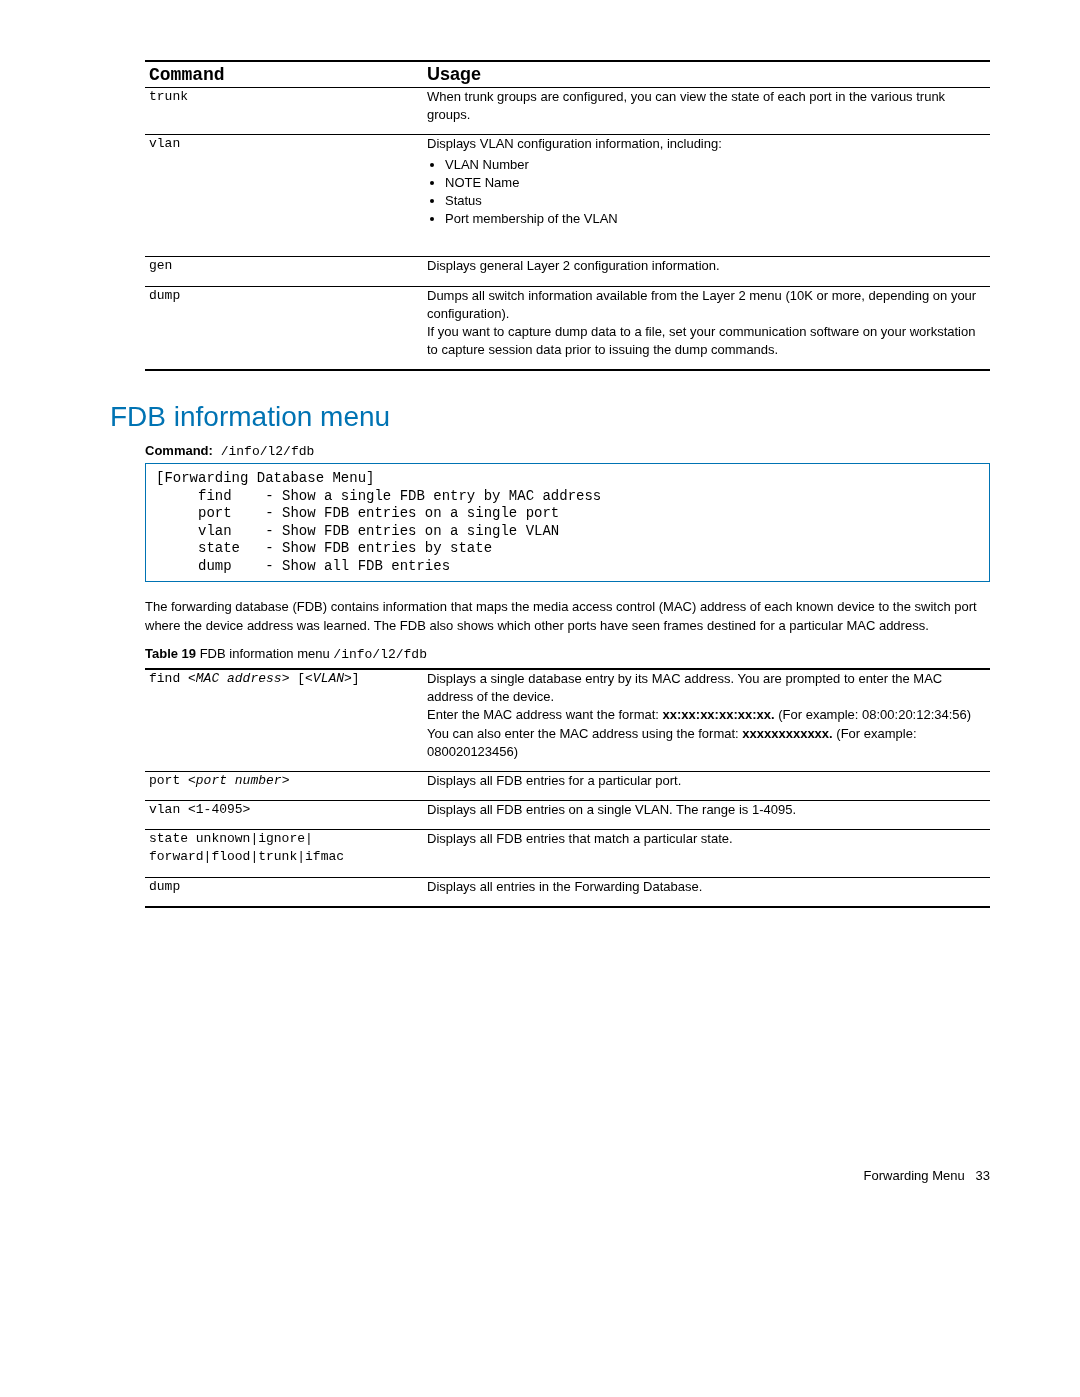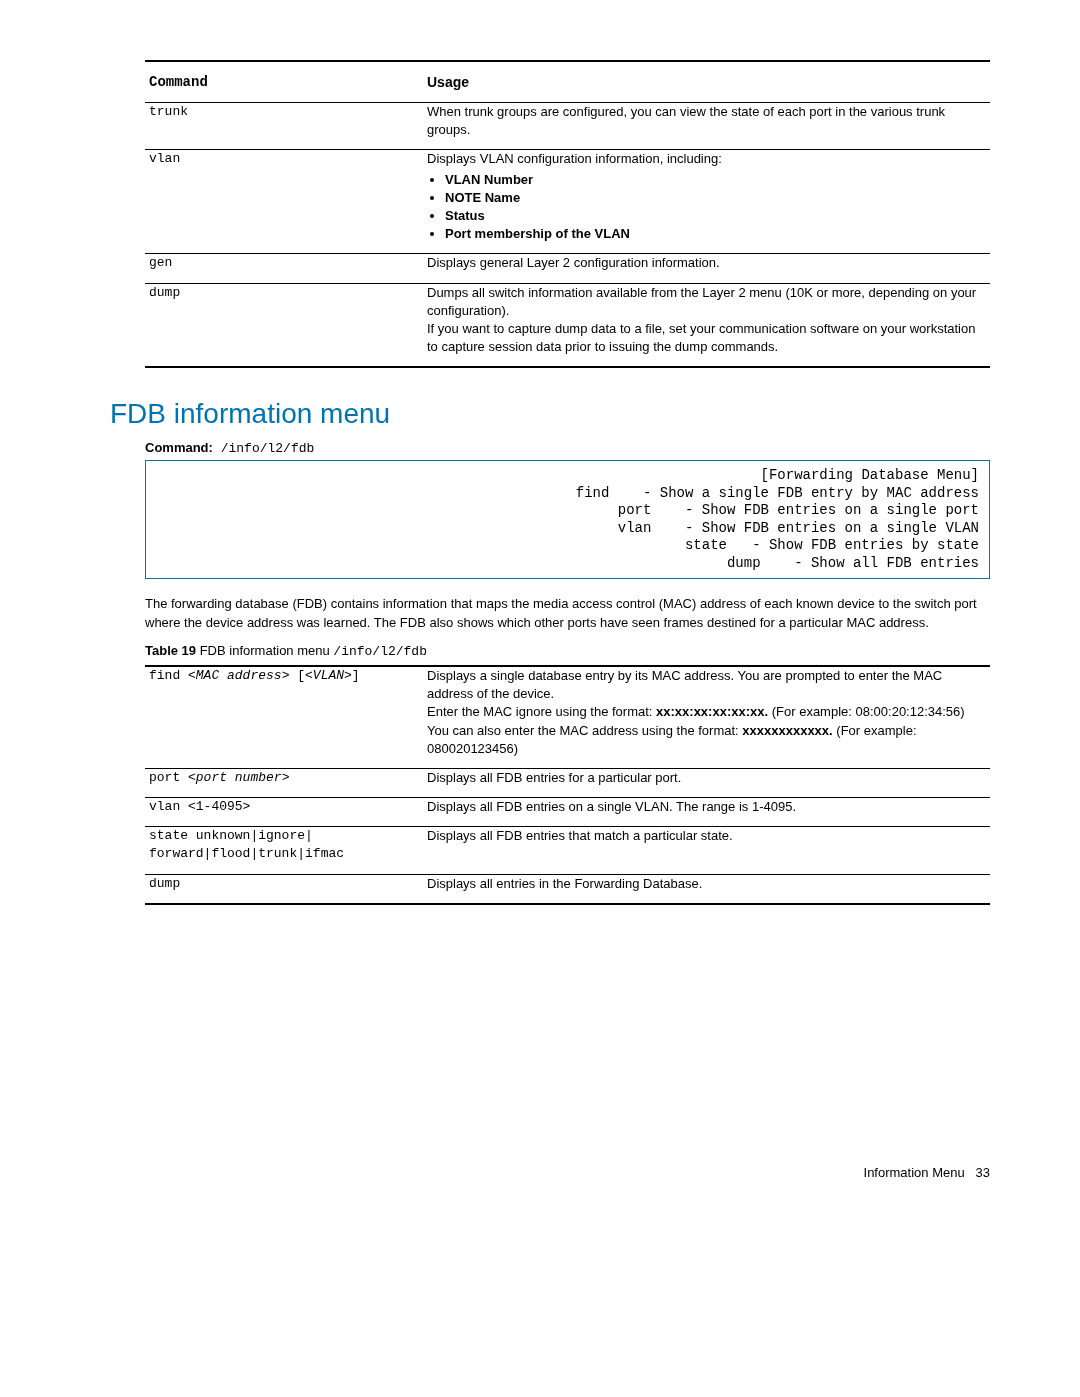--- a/index.html
+++ b/index.html
@@ -26,37 +26,37 @@
   table.cmd {
     width: 100%;
     border-collapse: collapse;
     margin-bottom: 28px;
     margin-left: 35px;
     width: calc(100% - 35px);
   }
   table.cmd th {
     text-align: left;
     font-weight: bold;
-    font-size: 14px;
+    font-size: 18px;
     border-top: 2.5px solid #000;
     border-bottom: 1.5px solid #000;
-    padding: 12px 4px;
+    padding: 2px 4px;
   }
   table.cmd td {
     vertical-align: top;
     border-bottom: 1px solid #000;
     padding: 0 4px 10px 4px;
     font-size: 13px;
     line-height: 1.4;
   }
   table.cmd tr:last-child td {
     border-bottom: 2.5px solid #000;
   }
   .col-cmd { width: 270px; font-family: "Courier New", monospace; }
-  .usage-list { margin: 2px 0 0 18px; padding: 0; font-weight: bold; }
+  .usage-list { margin: 2px 0 18px 18px; padding: 0; }
   .usage-list li { margin: 0; }
 
   h2.section {
     font-family: "Helvetica Neue", Arial, sans-serif;
     font-weight: normal;
     color: #0073b3;
     font-size: 28px;
     margin: 30px 0 10px 0;
   }
 
@@ -70,21 +70,20 @@
 
   pre.codebox {
     border: 1px solid #0073b3;
     margin: 0 0 16px 35px;
     padding: 6px 10px;
     font-family: "Courier New", monospace;
     font-size: 14px;
     white-space: pre;
     line-height: 1.25;
     overflow: hidden;
-    text-align: right;
   }
 
   p.body {
     margin: 0 0 10px 35px;
     line-height: 1.45;
   }
 
   .note-row {
     display: flex;
     align-items: flex-start;
@@ -182,21 +181,21 @@
   </div>
 
   <table class="cmd">
     <tbody>
       <tr style="border-top:2.5px solid #000;">
         <td class="col-cmd" style="border-top:2.5px solid #000;">
           <span class="mono">find </span><span class="mono-ital">&lt;MAC address&gt;</span><span class="mono"> [</span><span class="mono-ital">&lt;VLAN&gt;</span><span class="mono">]</span>
         </td>
         <td style="border-top:2.5px solid #000;margin-top:44px;">
           <span>Displays a single database entry by its MAC address. You are prompted to enter the MAC address of the device.</span><br>
-          <span>Enter the MAC ignore using the format: </span><b>xx:xx:xx:xx:xx:xx.</b><span> (For example: 08:00:20:12:34:56)</span><br>
+          <span>Enter the MAC address want the format: </span><b>xx:xx:xx:xx:xx:xx.</b><span> (For example: 08:00:20:12:34:56)</span><br>
           <span>You can also enter the MAC address using the format: </span><b>xxxxxxxxxxxx.</b><span> (For example: 080020123456)</span>
         </td>
       </tr>
       <tr>
         <td class="col-cmd">
           <span class="mono">port </span><span class="mono-ital">&lt;port number&gt;</span>
         </td>
         <td>Displays all FDB entries for a particular port.</td>
       </tr>
       <tr>
@@ -209,16 +208,16 @@
         <td>Displays all FDB entries that match a particular state.</td>
       </tr>
       <tr>
         <td class="col-cmd mono">dump</td>
         <td>Displays all entries in the Forwarding Database.</td>
       </tr>
     </tbody>
   </table>
 
   <div class="footer">
-    <span>Information Menu</span>&nbsp;&nbsp;&nbsp;<span>33</span>
+    <span>Forwarding Menu</span>&nbsp;&nbsp;&nbsp;<span>33</span>
   </div>
 
 </div>
 
 </body></html>

